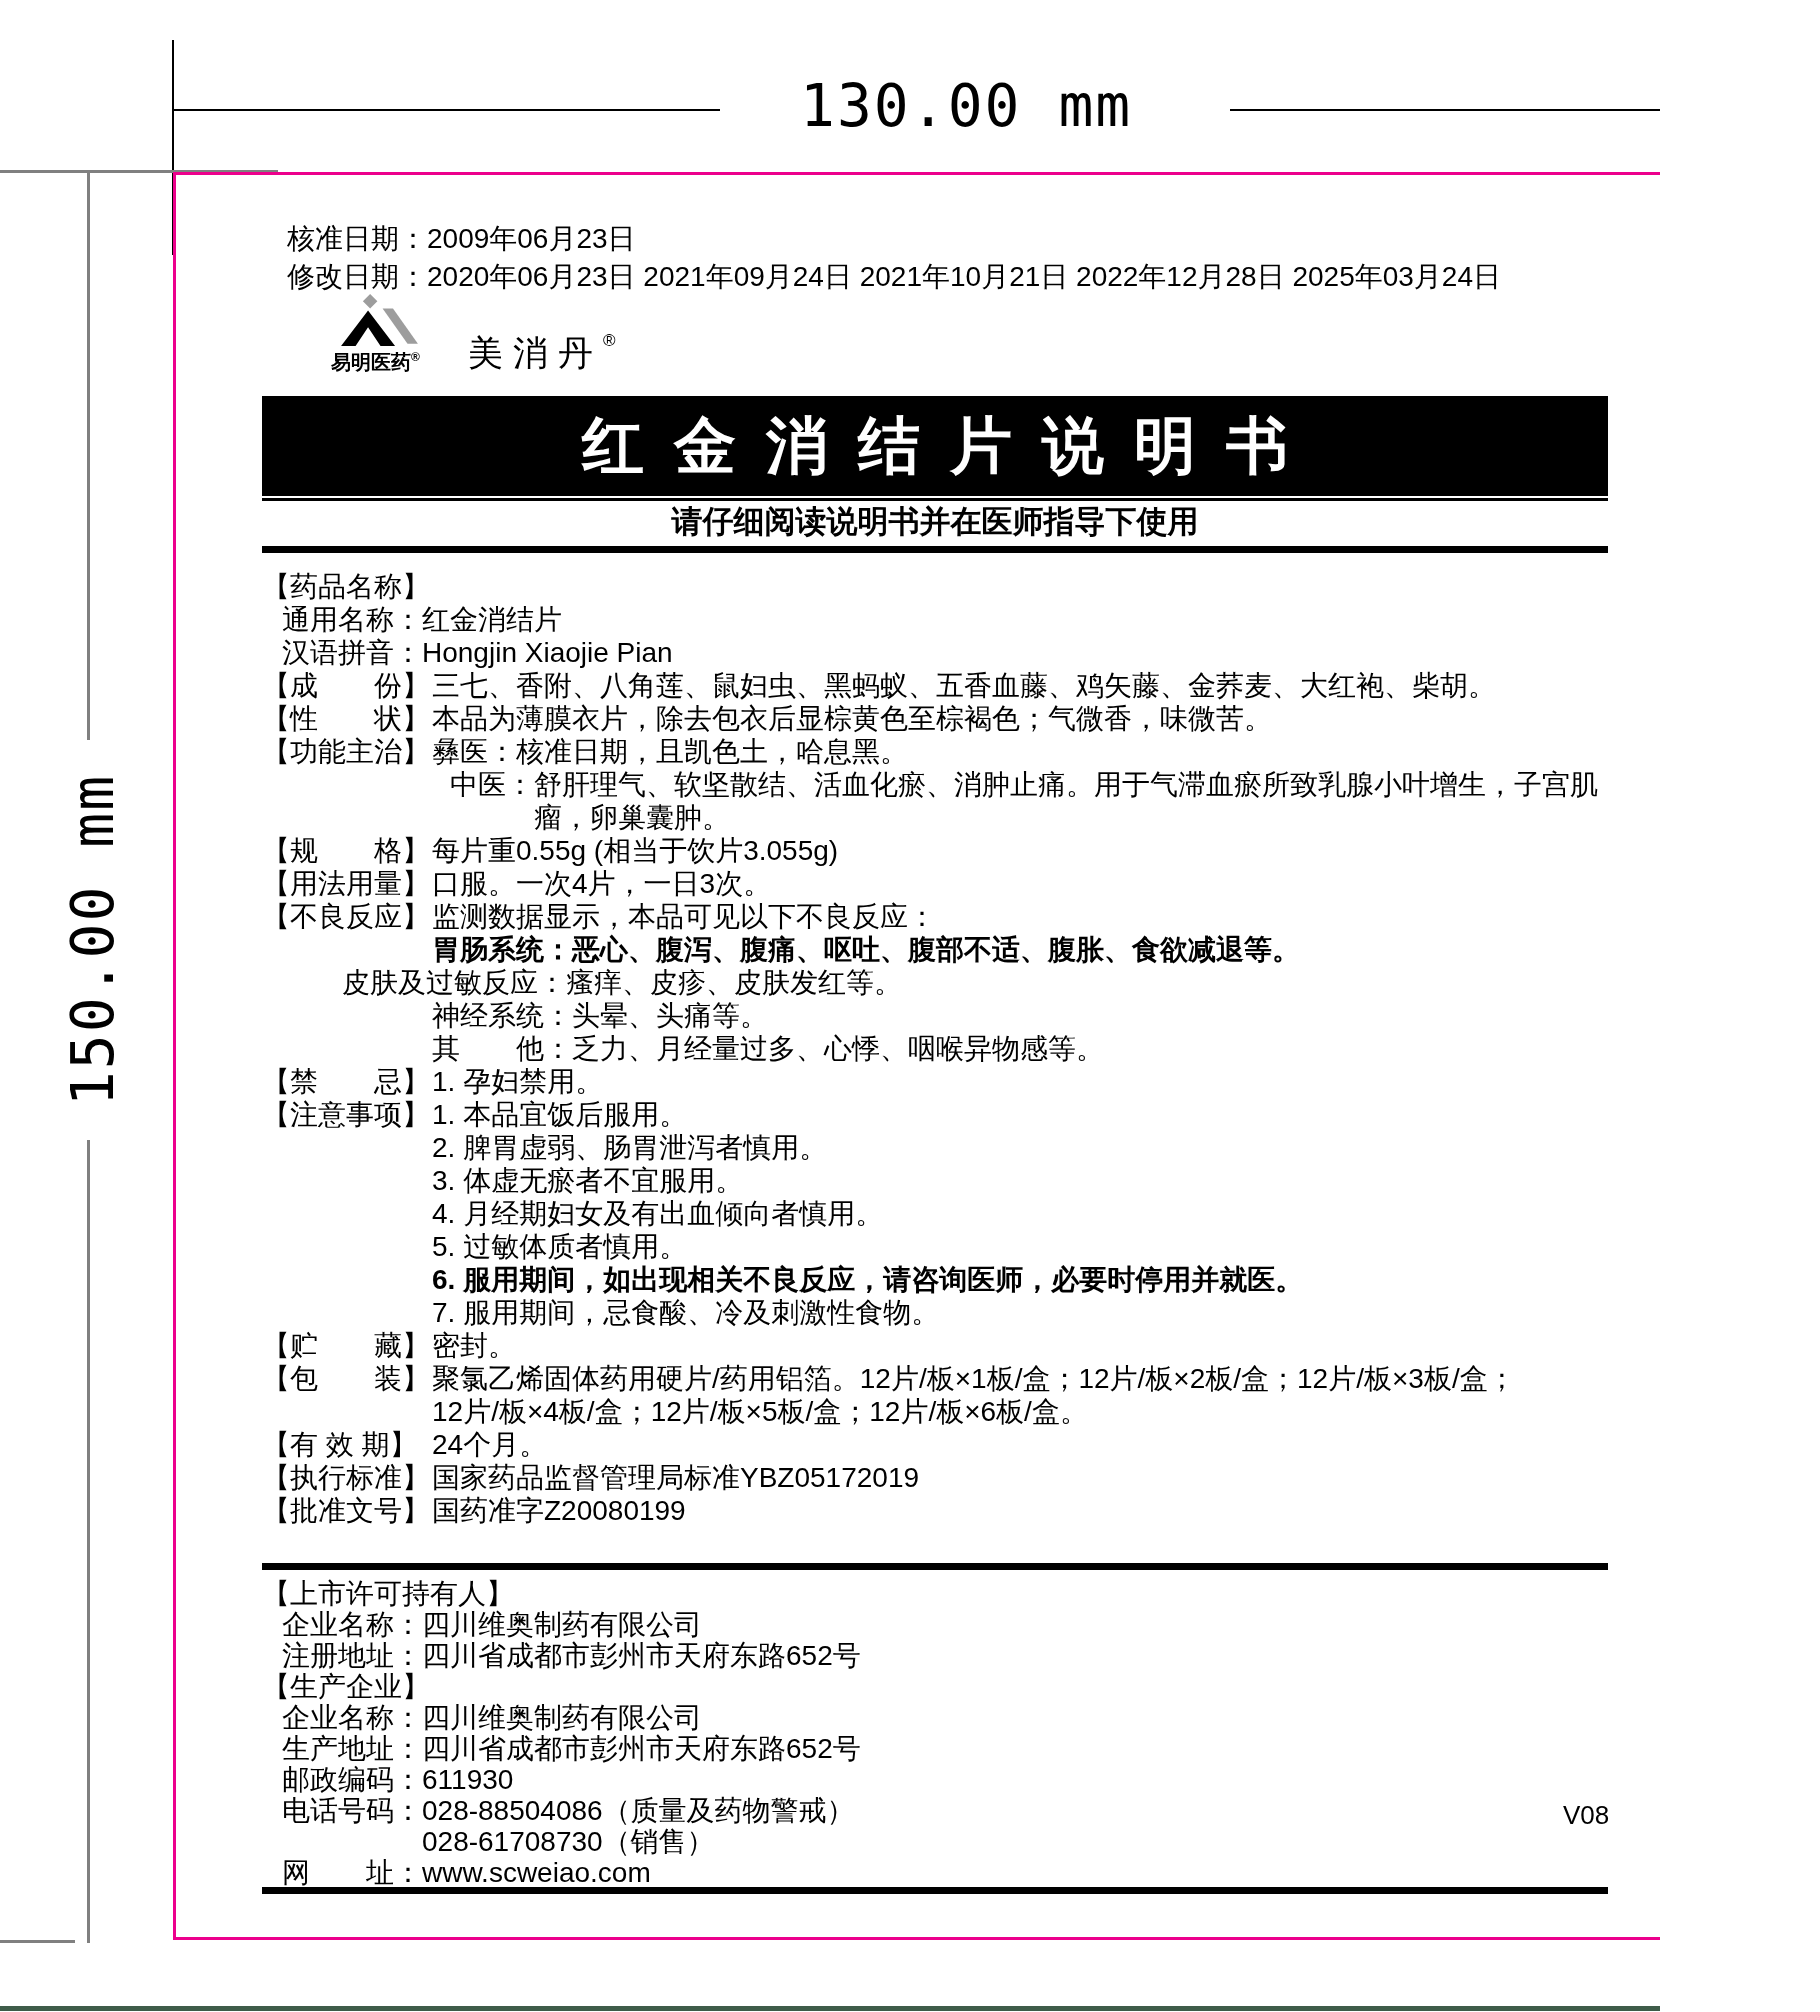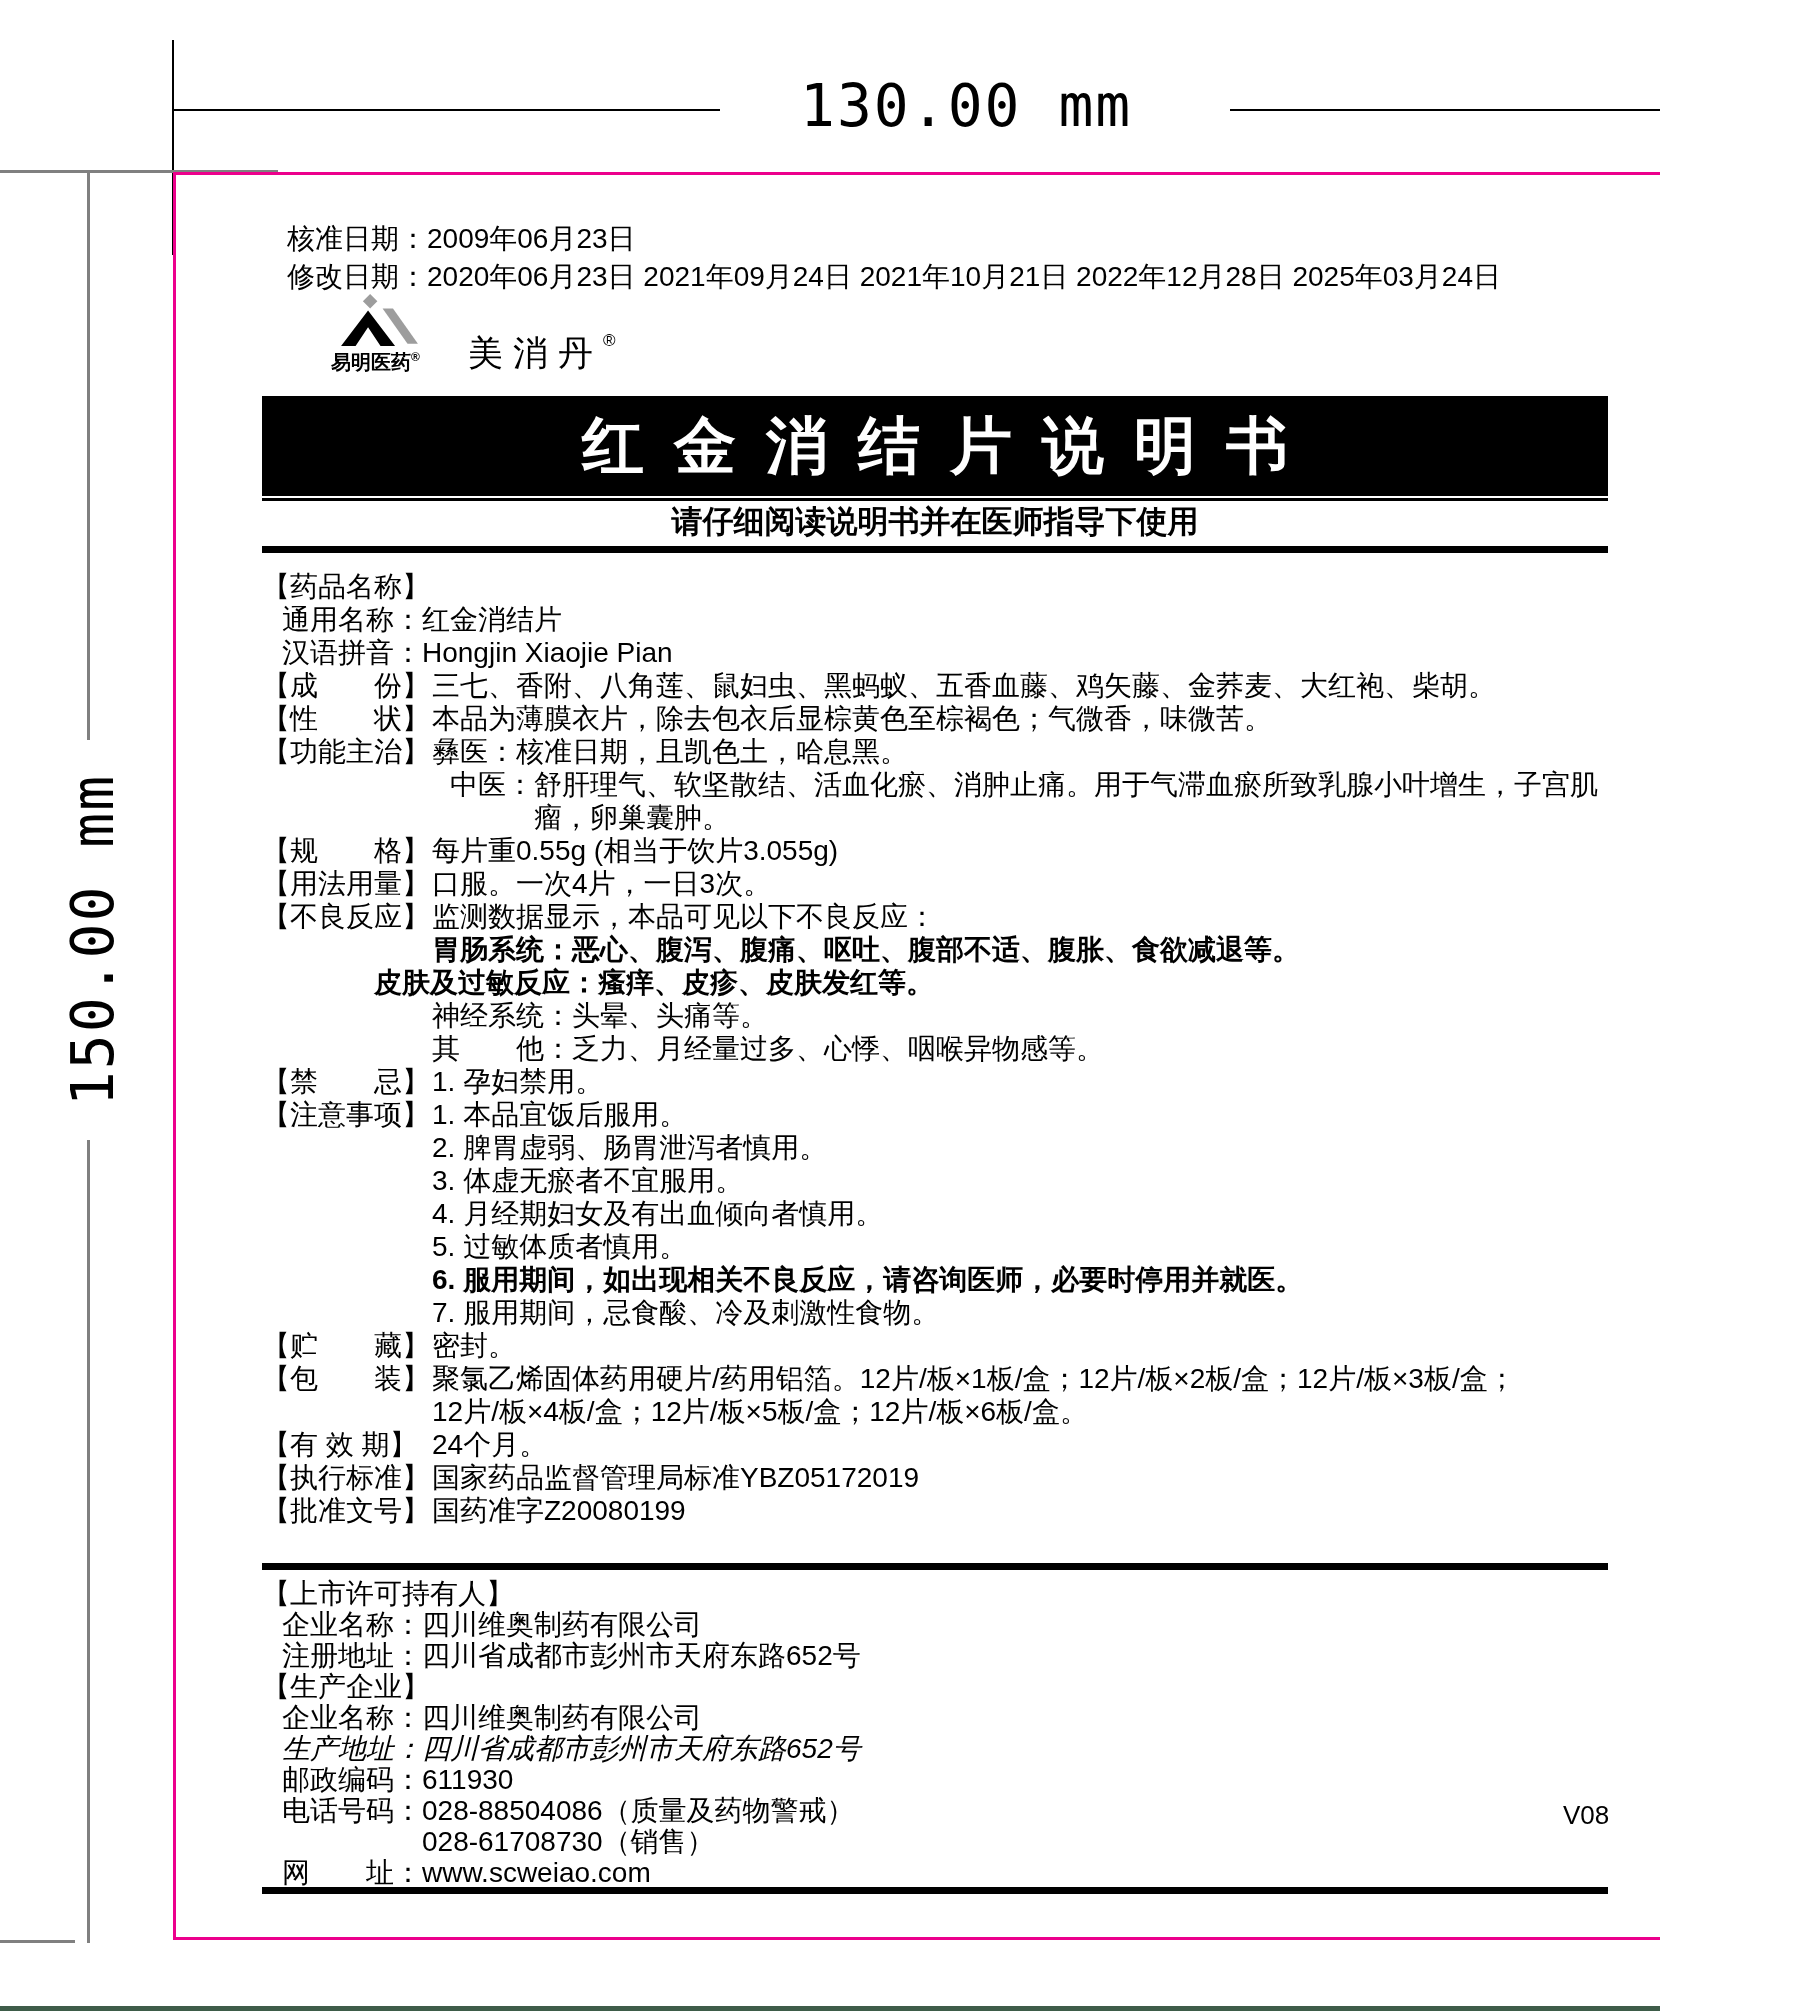--- a/index.html
+++ b/index.html
@@ -78,21 +78,21 @@
       <div class="brow"><span style="margin-left: 20px;">汉语拼音：Hongjin Xiaojie Pian</span></div>
       <div class="brow"><span class="lbl">【成　　份】</span><span>三七、香附、八角莲、鼠妇虫、黑蚂蚁、五香血藤、鸡矢藤、金荞麦、大红袍、柴胡。</span></div>
       <div class="brow"><span class="lbl">【性　　状】</span><span>本品为薄膜衣片，除去包衣后显棕黄色至棕褐色；气微香，味微苦。</span></div>
       <div class="brow"><span class="lbl">【功能主治】</span><span>彝医：核准日期，且凯色土，哈息黑。</span></div>
       <div class="brow"><span style="margin-left: 188px;">中医：舒肝理气、软坚散结、活血化瘀、消肿止痛。用于气滞血瘀所致乳腺小叶增生，子宫肌</span></div>
       <div class="brow"><span style="margin-left: 272px;">瘤，卵巢囊肿。</span></div>
       <div class="brow"><span class="lbl">【规　　格】</span><span>每片重0.55g (相当于饮片3.055g)</span></div>
       <div class="brow"><span class="lbl">【用法用量】</span><span>口服。一次4片，一日3次。</span></div>
       <div class="brow"><span class="lbl">【不良反应】</span><span>监测数据显示，本品可见以下不良反应：</span></div>
       <div class="brow"><span style="margin-left: 170px; font-weight: bold;">胃肠系统：恶心、腹泻、腹痛、呕吐、腹部不适、腹胀、食欲减退等。</span></div>
-      <div class="brow"><span style="margin-left: 112px; font-weight: bold;">皮肤及过敏反应：瘙痒、皮疹、皮肤发红等。</span></div>
+      <div class="brow"><span style="margin-left: 80px;">皮肤及过敏反应：瘙痒、皮疹、皮肤发红等。</span></div>
       <div class="brow"><span style="margin-left: 170px;">神经系统：头晕、头痛等。</span></div>
       <div class="brow"><span style="margin-left: 170px;">其　　他：乏力、月经量过多、心悸、咽喉异物感等。</span></div>
       <div class="brow"><span class="lbl">【禁　　忌】</span><span>1. 孕妇禁用。</span></div>
       <div class="brow"><span class="lbl">【注意事项】</span><span>1. 本品宜饭后服用。</span></div>
       <div class="brow"><span style="margin-left: 170px;">2. 脾胃虚弱、肠胃泄泻者慎用。</span></div>
       <div class="brow"><span style="margin-left: 170px;">3. 体虚无瘀者不宜服用。</span></div>
       <div class="brow"><span style="margin-left: 170px;">4. 月经期妇女及有出血倾向者慎用。</span></div>
       <div class="brow"><span style="margin-left: 170px;">5. 过敏体质者慎用。</span></div>
       <div class="brow"><span style="margin-left: 170px; font-weight: bold;">6. 服用期间，如出现相关不良反应，请咨询医师，必要时停用并就医。</span></div>
       <div class="brow"><span style="margin-left: 170px;">7. 服用期间，忌食酸、冷及刺激性食物。</span></div>
@@ -104,21 +104,21 @@
       <div class="brow"><span class="lbl">【批准文号】</span><span>国药准字Z20080199</span></div>
     </div>
   <div class="rule" style="top:1563px;"></div>
 
   <div id="holder">
       <div class="brow"><span style="margin-left: 0px;">【上市许可持有人】</span></div>
       <div class="brow"><span style="margin-left: 20px;">企业名称：四川维奥制药有限公司</span></div>
       <div class="brow"><span style="margin-left: 20px;">注册地址：四川省成都市彭州市天府东路652号</span></div>
       <div class="brow"><span style="margin-left: 0px;">【生产企业】</span></div>
       <div class="brow"><span style="margin-left: 20px;">企业名称：四川维奥制药有限公司</span></div>
-      <div class="brow"><span style="margin-left: 20px; font-style: italic;">生产地址：四川省成都市彭州市天府东路652号</span></div>
+      <div class="brow"><span style="margin-left: 20px;">生产地址：四川省成都市彭州市天府东路652号</span></div>
       <div class="brow"><span style="margin-left: 20px;">邮政编码：611930</span></div>
       <div class="brow"><span style="margin-left: 20px;">电话号码：028-88504086（质量及药物警戒）</span></div>
       <div class="brow"><span style="margin-left: 160px; text-align: center;">028-61708730（销售）</span></div>
       <div class="brow"><span style="margin-left: 20px;">网　　址：www.scweiao.com</span></div>
     </div>
   <div id="version">V08</div>
   <div class="rule" style="top:1887px;"></div>
 
   <div id="bottomstrip"></div>
 </div>

